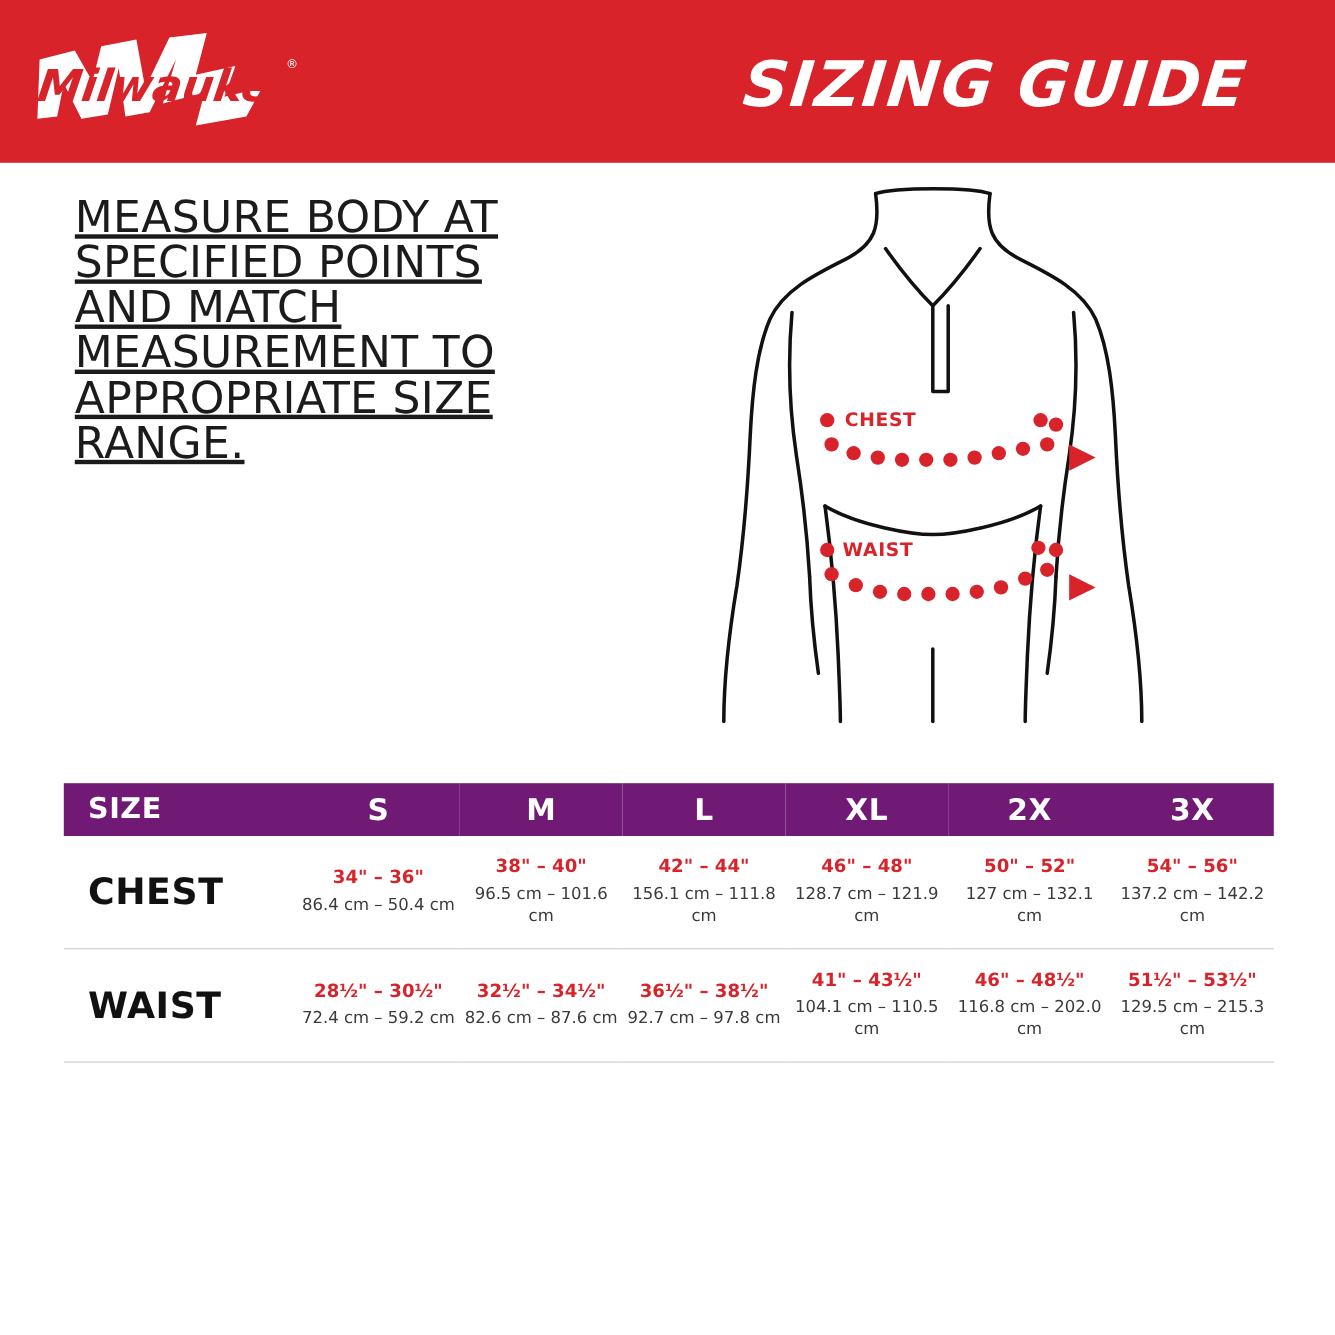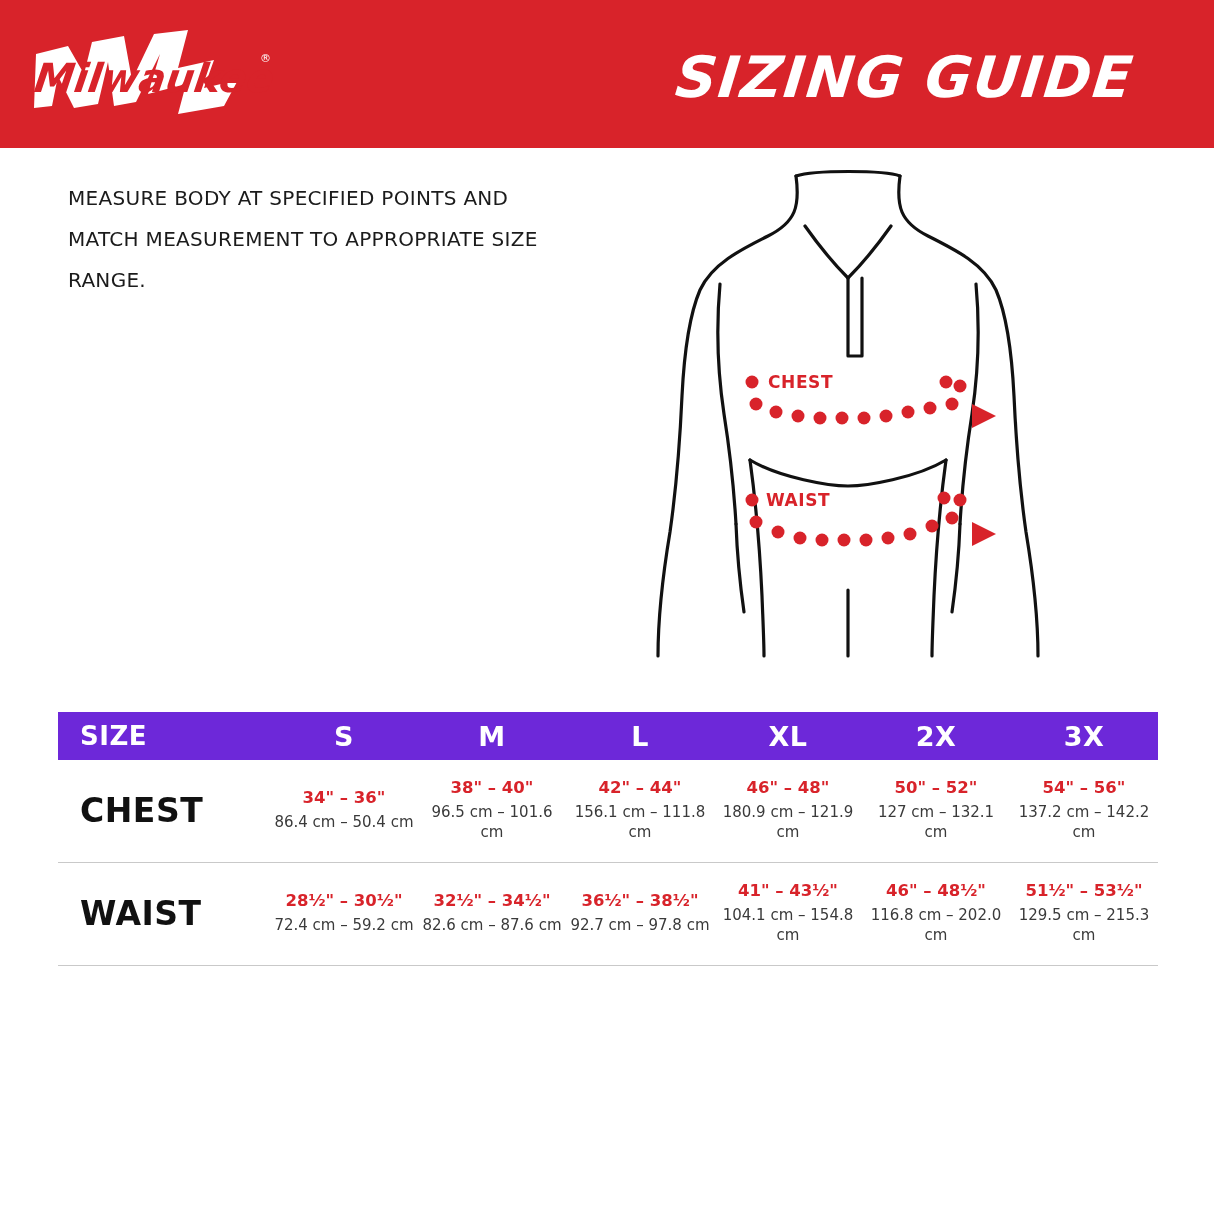--- a/index.html
+++ b/index.html
@@ -50,25 +50,26 @@
     transform: skewX(-6deg);
   }
 
   
   .instructions {
     position: absolute;
     left: 68px;
     top: 178px;
     width: 470px;
     color: #1b1b1b;
-    font-size: 20px;
+    font-size: 40px;
     line-height: 41px;
     font-weight: 400;
     letter-spacing: 0.3px;
     font-family: "DejaVu Sans", sans-serif;
+    text-decoration: underline;
   }
 
   
   .figure {
     position: absolute;
     left: 600px;
     top: 160px;
     width: 520px;
     height: 520px;
   }
@@ -90,21 +91,21 @@
     left: 58px;
     top: 712px;
     width: 1100px;
   }
   table {
     border-collapse: collapse;
     width: 1100px;
     table-layout: fixed;
   }
   thead tr {
-    background: #6d28d9;
+    background: #701a75;
     height: 48px;
   }
   thead th {
     color: #ffffff;
     font-size: 27px;
     font-weight: bold;
     font-family: "DejaVu Sans", sans-serif;
     text-align: center;
     vertical-align: middle;
     letter-spacing: 0.5px;
@@ -264,21 +265,21 @@
           <td>
             <span class="inches">38" – 40"</span>
             <span class="cm">96.5 cm – 101.6 cm</span>
           </td>
           <td>
             <span class="inches">42" – 44"</span>
             <span class="cm">156.1 cm – 111.8 cm</span>
           </td>
           <td>
             <span class="inches">46" – 48"</span>
-            <span class="cm">180.9 cm – 121.9 cm</span>
+            <span class="cm">128.7 cm – 121.9 cm</span>
           </td>
           <td>
             <span class="inches">50" – 52"</span>
             <span class="cm">127 cm –  132.1 cm</span>
           </td>
           <td>
             <span class="inches">54" – 56"</span>
             <span class="cm">137.2 cm – 142.2 cm</span>
           </td>
         </tr>
@@ -291,21 +292,21 @@
           <td>
             <span class="inches">32½" – 34½"</span>
             <span class="cm">82.6 cm – 87.6 cm</span>
           </td>
           <td>
             <span class="inches">36½" – 38½"</span>
             <span class="cm">92.7 cm – 97.8 cm</span>
           </td>
           <td>
             <span class="inches">41" – 43½"</span>
-            <span class="cm">104.1 cm – 154.8 cm</span>
+            <span class="cm">104.1 cm – 110.5 cm</span>
           </td>
           <td>
             <span class="inches">46" – 48½"</span>
             <span class="cm">116.8 cm – 202.0 cm</span>
           </td>
           <td>
             <span class="inches">51½" – 53½"</span>
             <span class="cm">129.5 cm – 215.3 cm</span>
           </td>
         </tr>

